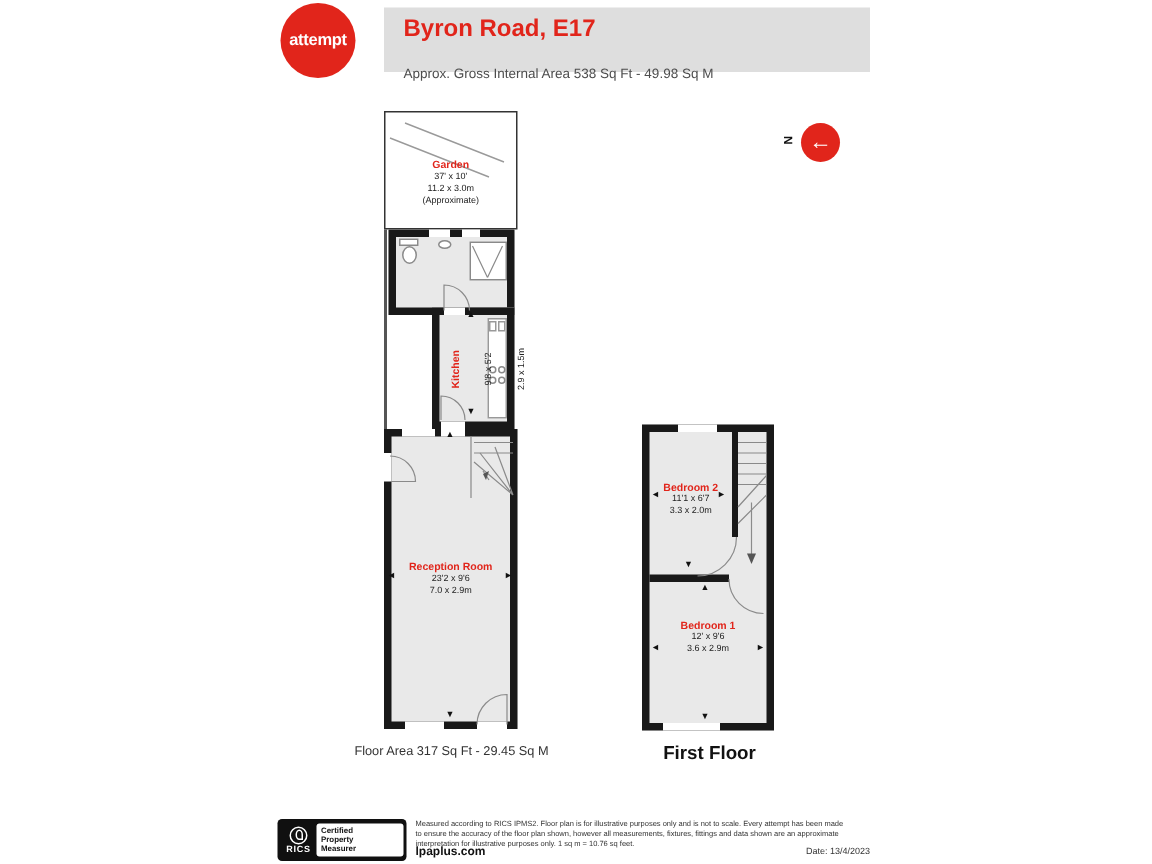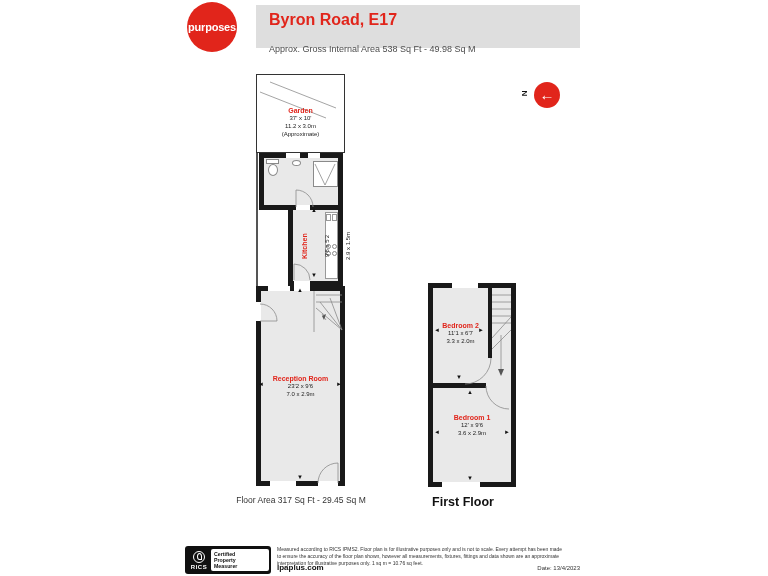--- a/index.html
+++ b/index.html
@@ -60,21 +60,21 @@
               transform:scale(0.5);transform-origin:0 0;}
   .website{left:277px;top:563px;font-size:8px;font-weight:bold;color:#111;text-decoration:none;}
   .date{left:470px;top:565px;width:110px;text-align:right;font-size:6px;color:#333;}
 </style>
 </head>
 <body>
 
 <div class="page">
 
   <div class="abs logo">
-    <span>purposes</span>
+    <span>attempt</span>
   </div>
   <div class="abs header-bar">
     <div class="header-title">Byron Road, E17</div>
     <div class="header-sub">Approx. Gross Internal Area 538 Sq Ft - 49.98 Sq M</div>
   </div>
 
   <div class="abs compass-n">N</div>
   <div class="abs compass">
     <span>←</span>
   </div>
@@ -192,21 +192,21 @@
     <span class="marr" style="left:28px;top:91px;">▼</span>
     <span class="marr" style="left:6px;top:146px;">◄</span>
     <span class="marr" style="left:76px;top:146px;">►</span>
     <span class="marr" style="left:39px;top:106px;">▲</span>
     <span class="marr" style="left:39px;top:192px;">▼</span>
   </div>
 
   <div class="floor-title" style="left:196px;top:495px;">
     <div class="floor-area">Floor Area 317 Sq Ft - 29.45 Sq M</div>
   </div>
-  <div class="floor-title" style="left:358px;top:495px;">
+  <div class="floor-title" style="left:368px;top:495px;">
     <div class="floor-name">First Floor</div>
   </div>
 
   <div class="abs badge">
     <div class="badge-icon-col">
       <div class="rics-circle">
           <div class="rics-dot"></div>
         </div>
       <div class="rics-word">RICS</div>
     </div>

